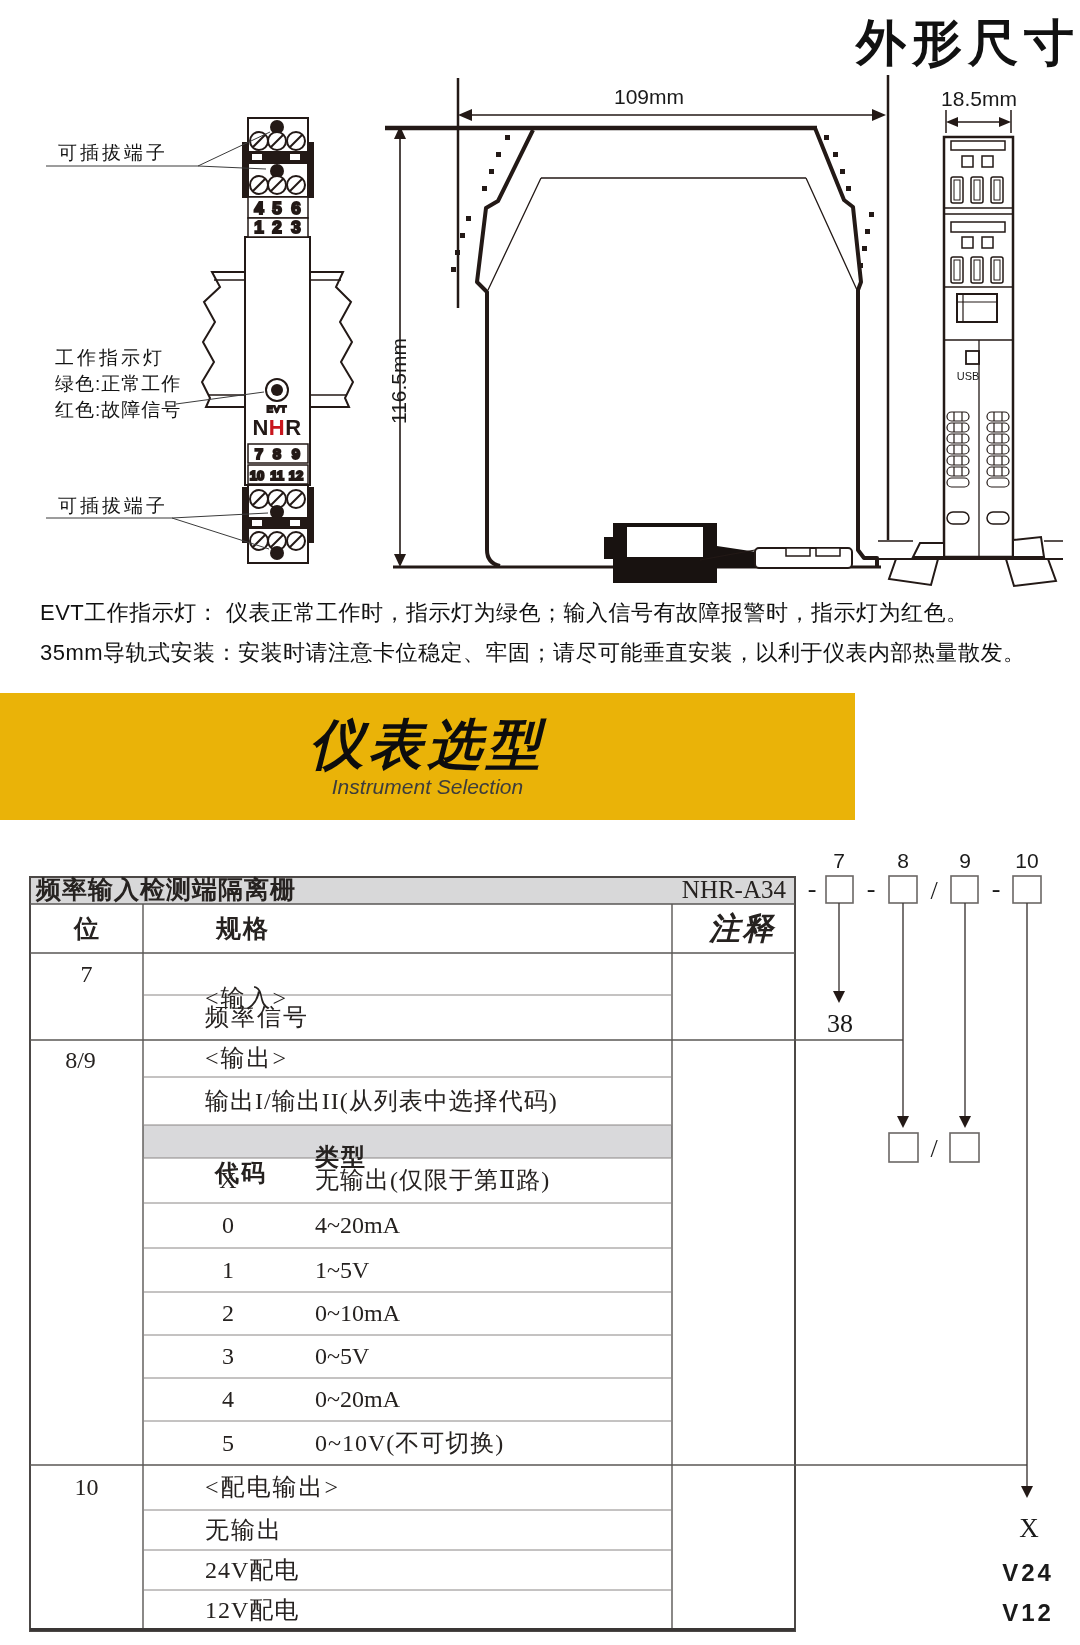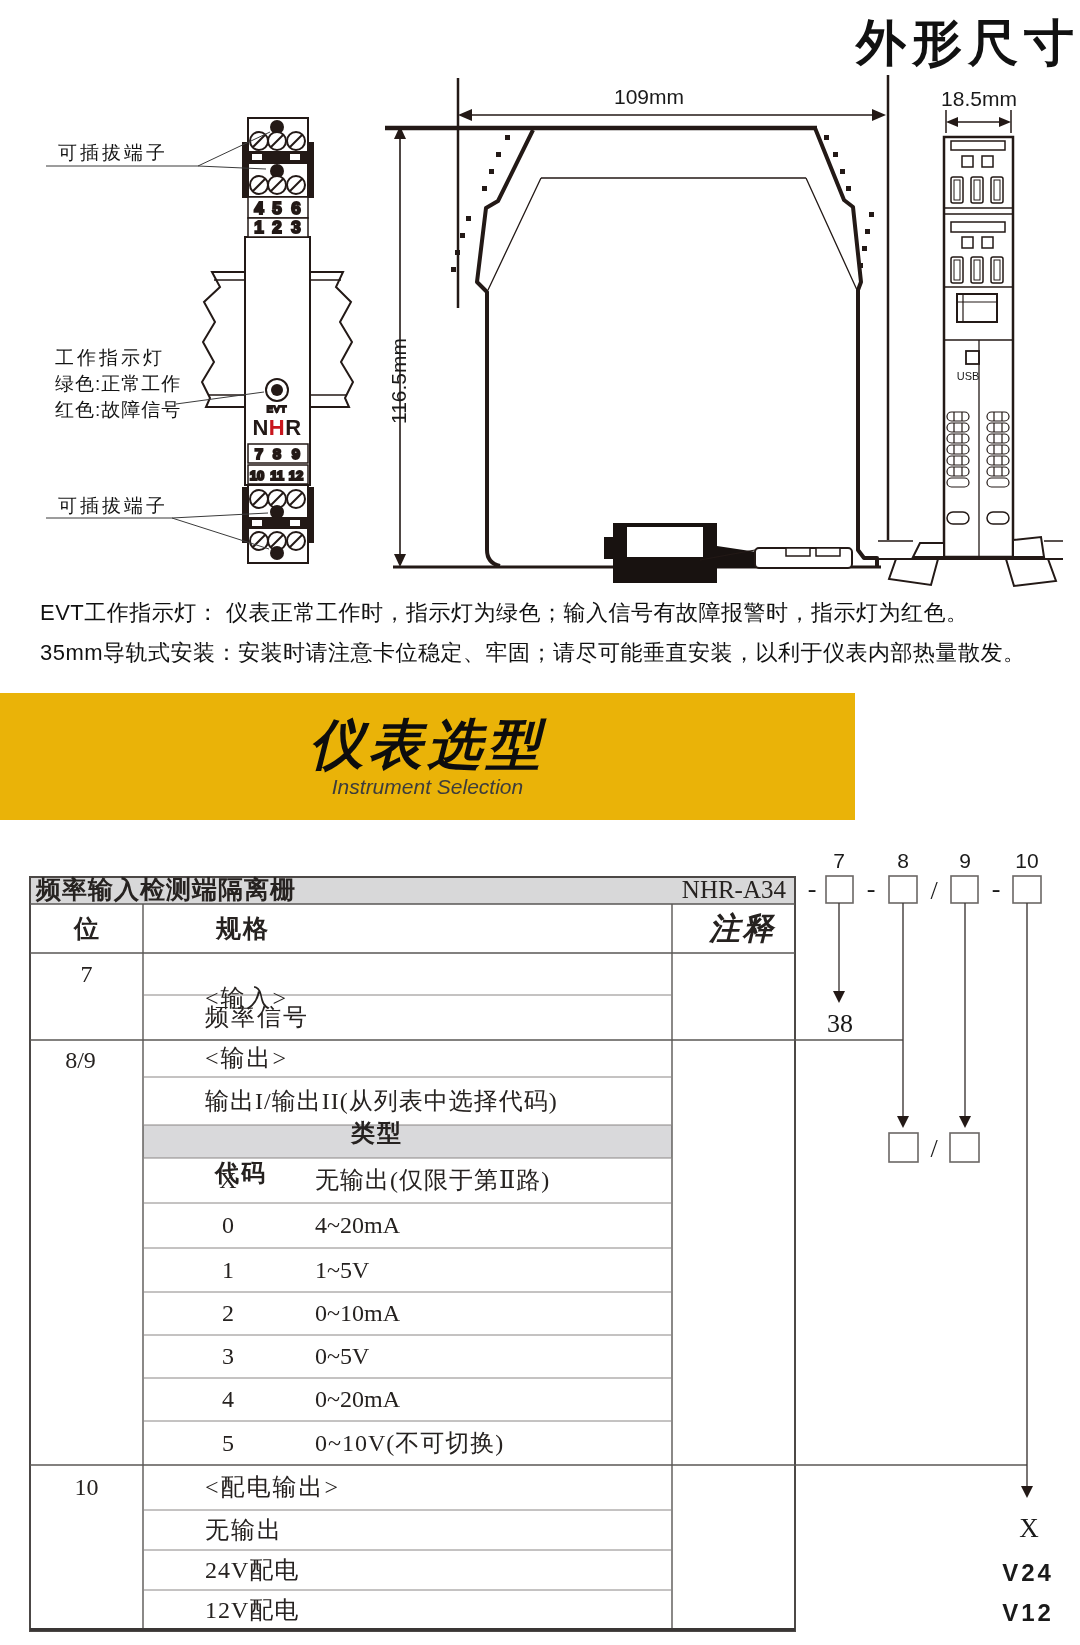--- a/index.html
+++ b/index.html
@@ -346,21 +346,21 @@
     <div class="tcell tbold tcenter" style="left:642px;top:27px;width:140px;height:49px;line-height:49px;font-size:31px;letter-spacing:2px;font-style:italic;">注释</div>
 
     <div class="tcell tcenter" style="left:0;top:76px;width:113px;height:42px;line-height:42px;">7</div>
     <div class="tcell" style="left:175px;top:76px;height:38px;line-height:42px;letter-spacing:2px;margin-top:24px;">&lt;输入&gt;</div>
     <div class="tcell" style="left:175px;top:118px;height:45px;line-height:45px;letter-spacing:2px;">频率信号</div>
 
     <div class="tcell tcenter" style="left:0;top:163px;width:101px;height:40px;line-height:40px;">8/9</div>
     <div class="tcell" style="left:175px;top:161px;height:40px;line-height:40px;letter-spacing:2px;">&lt;输出&gt;</div>
     <div class="tcell" style="left:175px;top:200px;height:48px;line-height:48px;letter-spacing:1px;">输出I/输出II(从列表中选择代码)</div>
     <div class="tcell tbold" style="left:185px;top:248px;height:33px;line-height:32px;letter-spacing:2px;margin-top:32px;">代码</div>
-    <div class="tcell tbold" style="left:285px;top:240px;height:19px;line-height:32px;letter-spacing:2px;margin-left:36px;">类型</div>
+    <div class="tcell tbold" style="left:285px;top:264px;height:19px;line-height:32px;letter-spacing:2px;">类型</div>
 
     <div class="tcell tcenter" style="left:178px;top:281px;width:40px;height:45px;line-height:45px;">X</div>
     <div class="tcell" style="left:285px;top:281px;height:45px;line-height:45px;letter-spacing:1px;">无输出(仅限于第Ⅱ路)</div>
     <div class="tcell tcenter" style="left:178px;top:326px;width:40px;height:45px;line-height:45px;">0</div>
     <div class="tcell" style="left:285px;top:326px;height:45px;line-height:45px;">4~20mA</div>
     <div class="tcell tcenter" style="left:178px;top:371px;width:40px;height:44px;line-height:44px;">1</div>
     <div class="tcell" style="left:285px;top:371px;height:44px;line-height:44px;">1~5V</div>
     <div class="tcell tcenter" style="left:178px;top:415px;width:40px;height:43px;line-height:43px;">2</div>
     <div class="tcell" style="left:285px;top:415px;height:43px;line-height:43px;">0~10mA</div>
     <div class="tcell tcenter" style="left:178px;top:458px;width:40px;height:43px;line-height:43px;">3</div>

